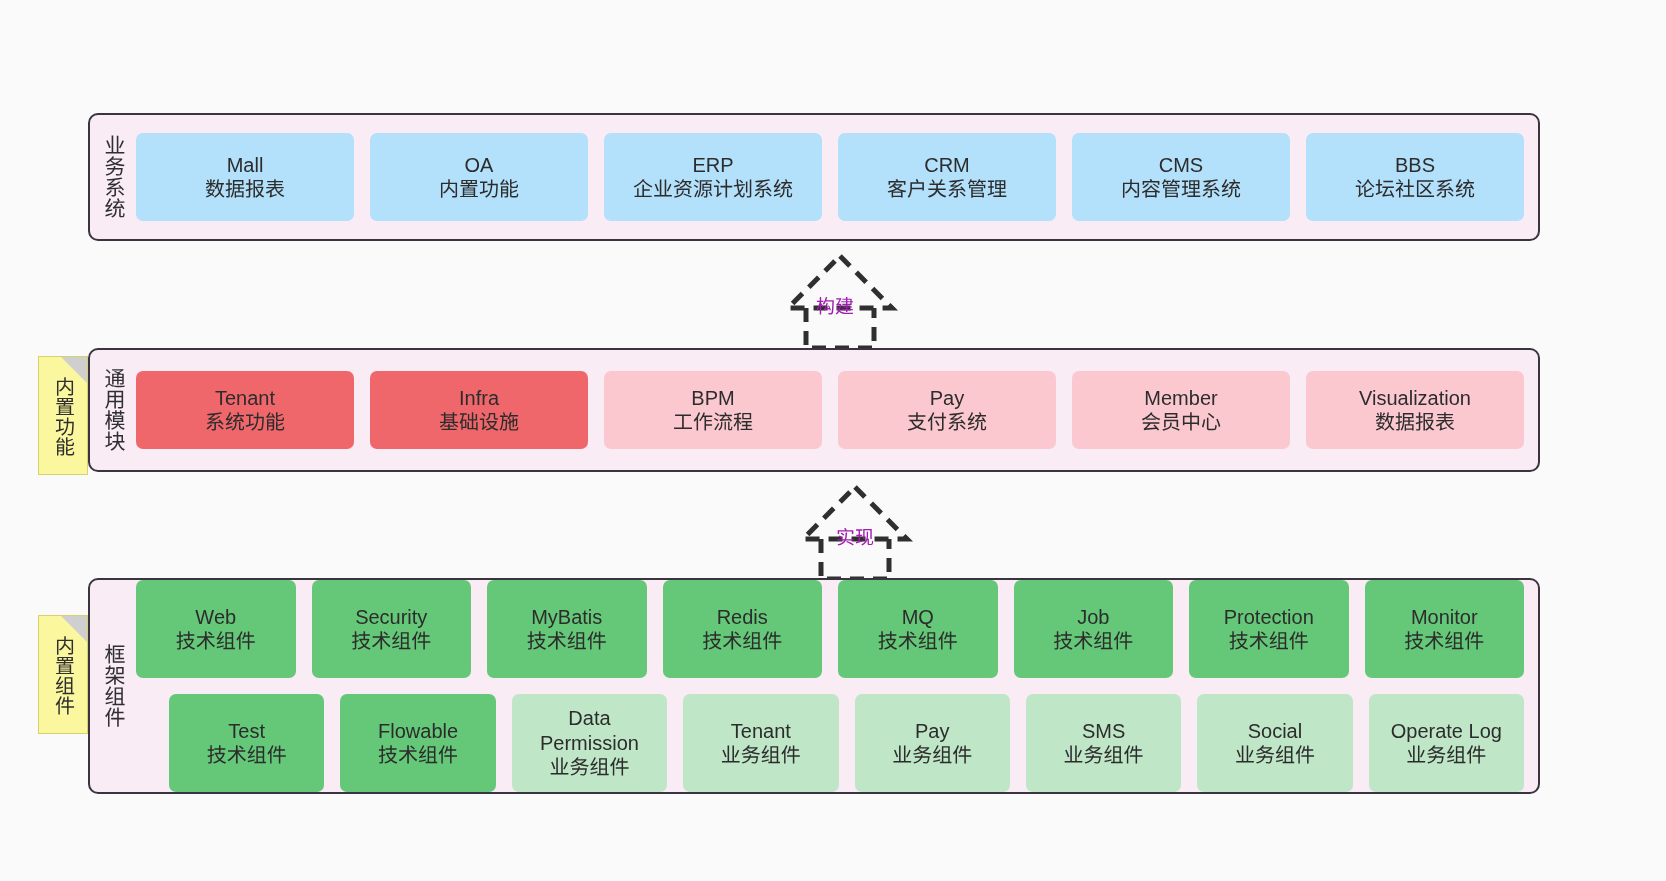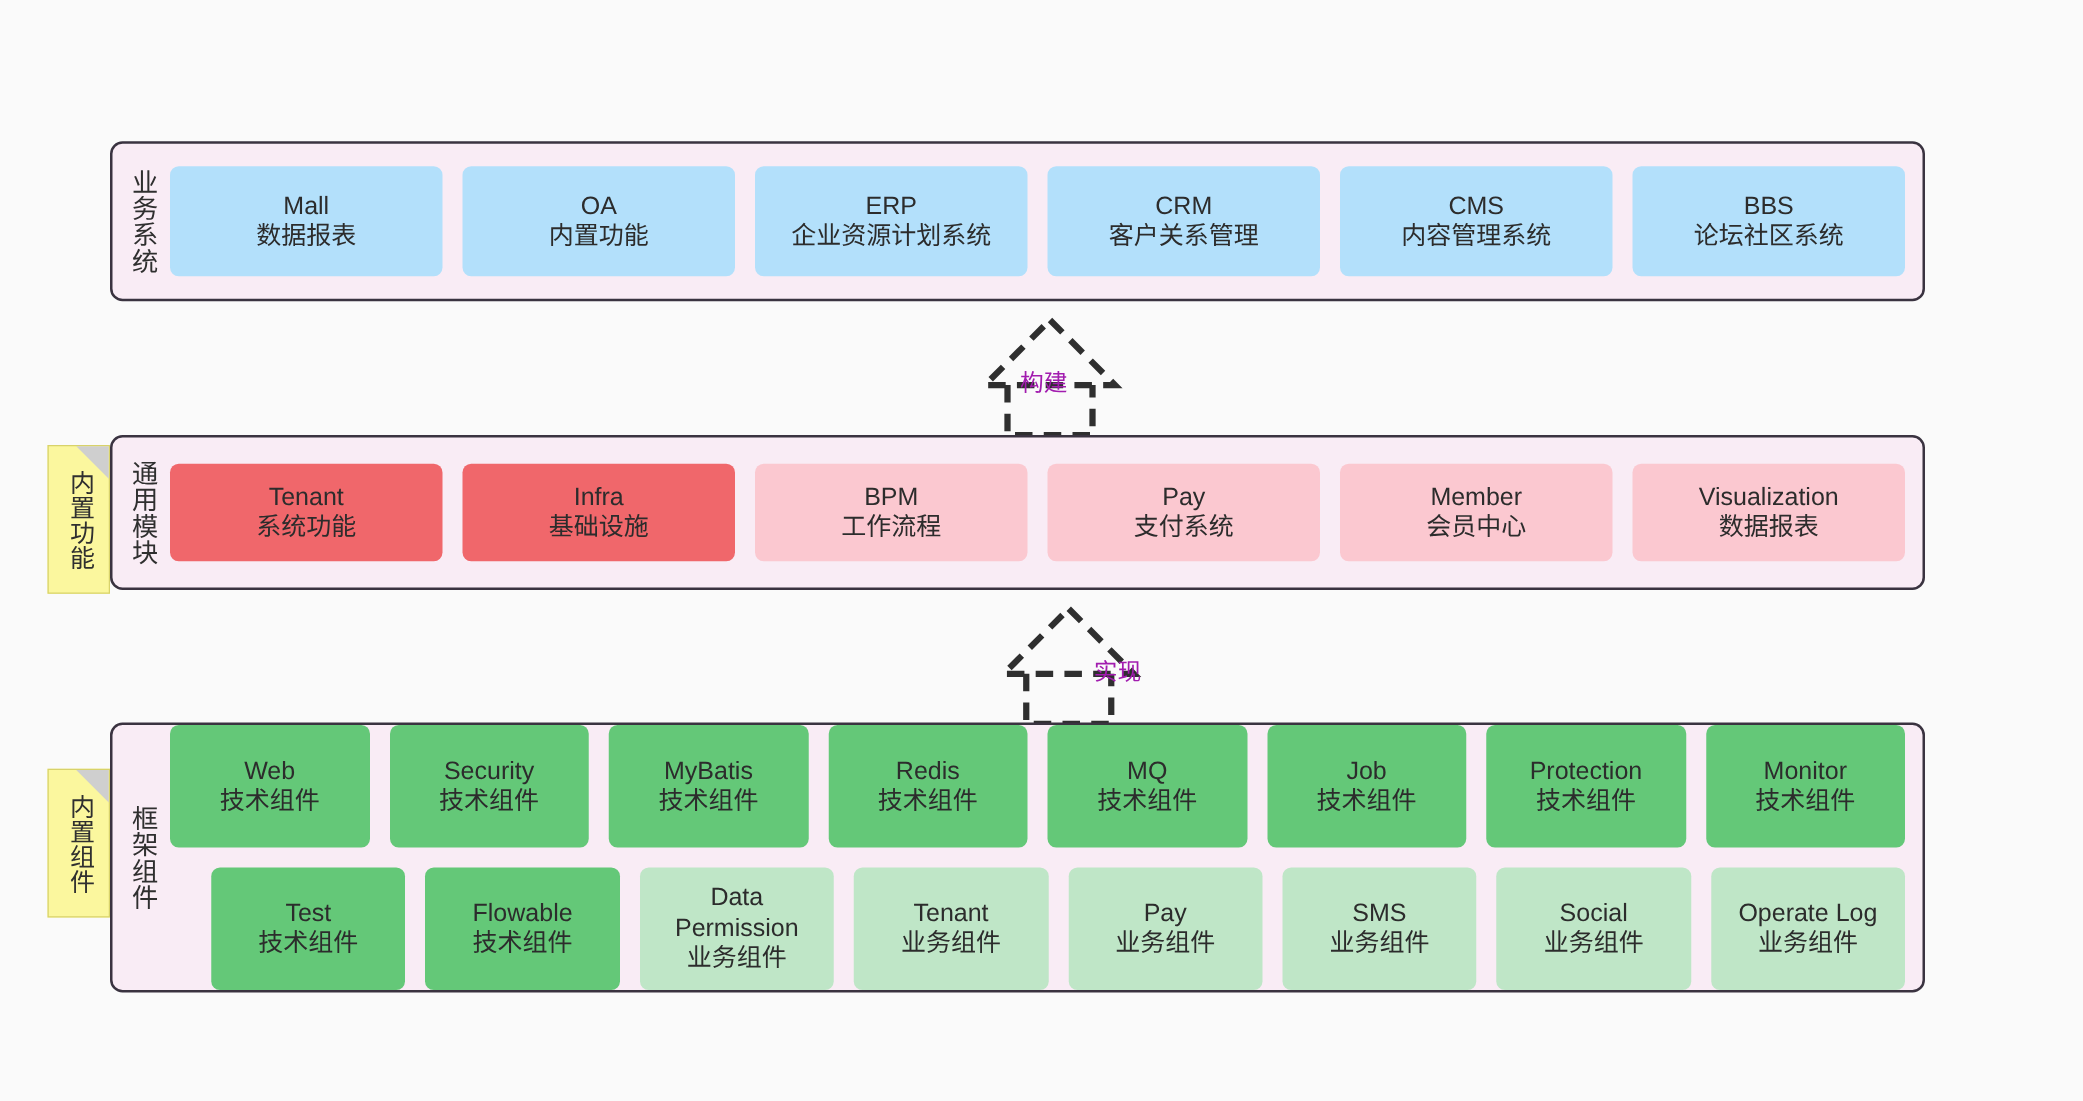--- a/index.html
+++ b/index.html
@@ -148,21 +148,21 @@
   #conn-impl  { left: 755px; top: 483px; }
 
   .conn-label {
     position: absolute;
     font-size: 19px;
     color: #a21caf;
     background: transparent;
     white-space: nowrap;
   }
   #label-build { left: 816px; top: 291px; }
-  #label-impl  { left: 875px; top: 522px; text-align: center; }
+  #label-impl  { left: 836px; top: 522px; text-align: center; }
 </style>
 </head>
 <body>
 
 <div id="canvas">
 
   <div class="layer" id="layer-business">
     <div class="layer-title">业务系统</div>
     <div class="layer-body">
       <div class="row">

